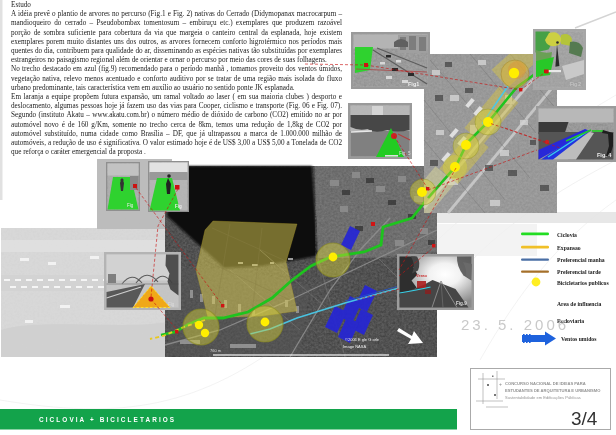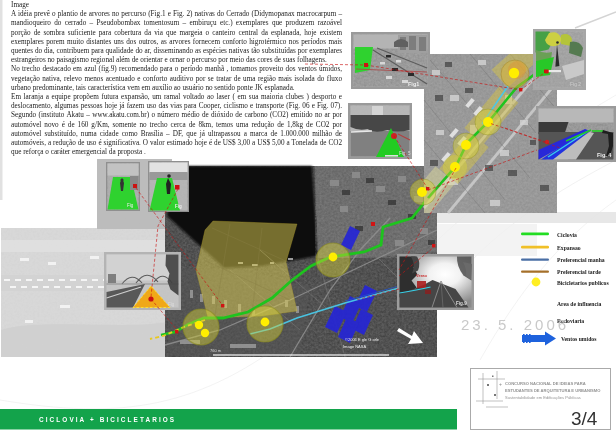--- a/index.html
+++ b/index.html
@@ -9,21 +9,21 @@
          font-family:"Liberation Serif",serif;font-size:7.2px;line-height:9.2px;
          text-align:justify;}
   #study .t{text-align:left;}
   svg{position:absolute;left:0;top:0;}
 </style>
 </head>
 <body>
 <div id="board">
 
 <div id="study">
-<div class="t">Image</div>
+<div class="t">Estudo</div>
 <div>A idéia prevê o plantio de arvores no percurso (Fig.1 e Fig. 2) nativas do Cerrado (Didymopanax macrocarpum – mandioqueiro do cerrado – Pseudobombax tomentosum – embiruçu etc.) exemplares que produzem razoável porção de sombra suficiente para cobertura da via que margeia o canteiro central da esplanada, hoje existem exemplares porem muito distantes uns dos outros, as arvores fornecem conforto higrotérmico nos períodos mais quentes do dia, contribuem para qualidade do ar, disseminando as espécies nativas tão substituídas por exemplares estrangeiros no paisagismo regional além de orientar e ornar o percurso por meio das cores de suas folhagens.</div>
 <div>No trecho destacado em azul (fig.9) recomendado para o período manhã , tomamos proveito dos ventos úmidos, vegetação nativa, relevo menos acentuado e conforto auditivo por se tratar de uma região mais isolada do fluxo urbano predominante, tais característica vem em auxílio ao usuário no sentido ponte JK esplanada.</div>
 <div>Em laranja a equipe propõem futura expansão, um ramal voltado ao laser ( em sua maioria clubes ) desporto e deslocamento, algumas pessoas hoje já fazem uso das vias para Cooper, ciclismo e transporte (Fig. 06 e Fig. 07). Segundo (instituto Akatu – www.akatu.com.br) o número médio de dióxido de carbono (CO2) emitido no ar por automóvel novo é de 160 g/Km, somente no trecho cerca de 8km, temos uma redução de 1,8kg de CO2 por automóvel substituído, numa cidade como Brasília – DF, que já ultrapassou a marca de 1.000.000 milhão de automóveis, a redução de uso é significativa. O valor estimado hoje é de US$ 3,00 a US$ 5,00 a Tonelada de CO2 que reforça o caráter emergencial da proposta .</div>
 </div>
 
 <svg width="616" height="435" viewBox="0 0 616 435">
 <defs>
   <filter id="noiseF" x="0" y="0" width="100%" height="100%">
     <feTurbulence type="fractalNoise" baseFrequency="0.9" numOctaves="2" seed="7" result="n"></feTurbulence>
     <feColorMatrix in="n" type="matrix" values="0 0 0 0 0.5  0 0 0 0 0.5  0 0 0 0 0.5  0.9 0.9 0.9 0 0"></feColorMatrix>

